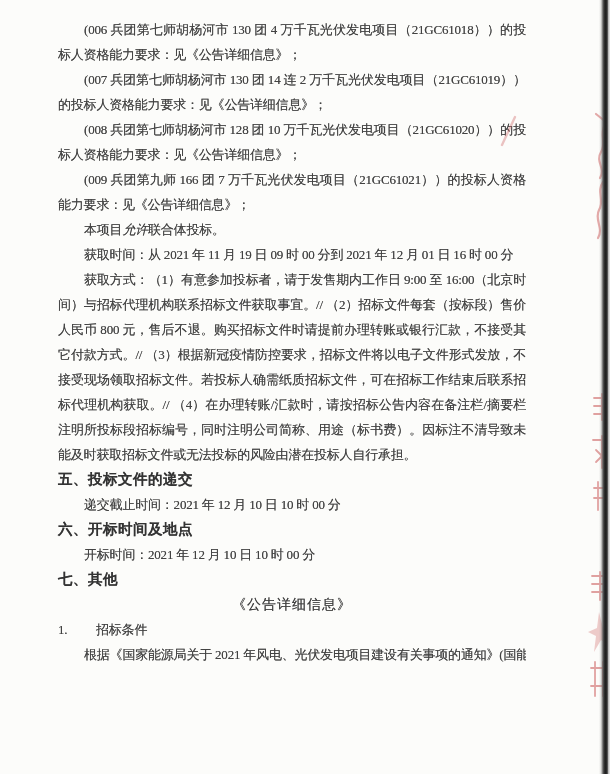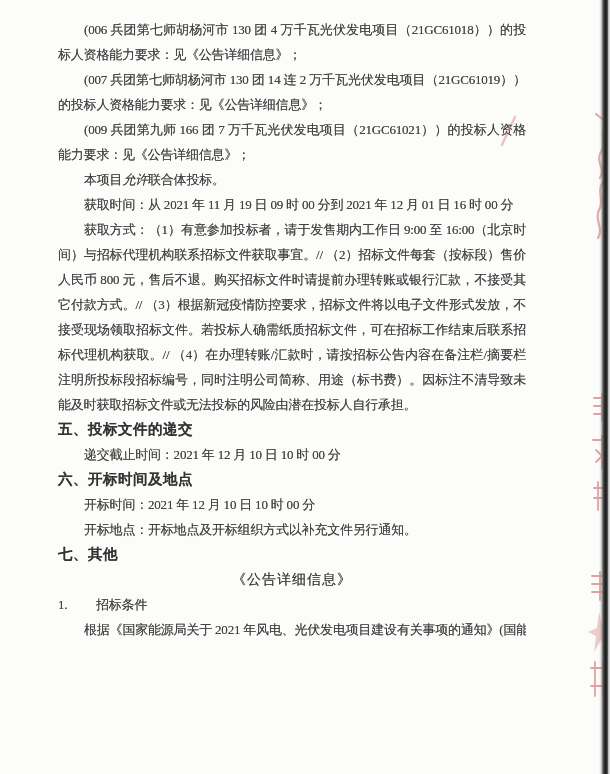--- a/index.html
+++ b/index.html
@@ -76,40 +76,40 @@
 <body>
 
 <div class="page">
 
   <div class="content">
 
     <p class="para">(006 兵团第七师胡杨河市 130 团 4 万千瓦光伏发电项目（21GC61018））的投标人资格能力要求：见《公告详细信息》；</p>
 
     <p class="para">(007 兵团第七师胡杨河市 130 团 14 连 2 万千瓦光伏发电项目（21GC61019））的投标人资格能力要求：见《公告详细信息》；</p>
 
+    <p class="para">(008 兵团第七师胡杨河市 128 团 10 万千瓦光伏发电项目（21GC61020））的投标人资格能力要求：见《公告详细信息》；</p>
 
     <p class="para">(009 兵团第九师 166 团 7 万千瓦光伏发电项目（21GC61021））的投标人资格能力要求：见《公告详细信息》；</p>
 
     <p class="para"><span>本项目</span><span class="em-italic">允许</span><span>联合体投标。</span></p>
 
 
     <p class="oneline">获取时间：从 2021 年 11 月 19 日 09 时 00 分到 2021 年 12 月 01 日 16 时 00 分</p>
 
     <p class="para">获取方式：（1）有意参加投标者，请于发售期内工作日 9:00 至 16:00（北京时间）与招标代理机构联系招标文件获取事宜。// （2）招标文件每套（按标段）售价人民币 800 元，售后不退。购买招标文件时请提前办理转账或银行汇款，不接受其它付款方式。// （3）根据新冠疫情防控要求，招标文件将以电子文件形式发放，不接受现场领取招标文件。若投标人确需纸质招标文件，可在招标工作结束后联系招标代理机构获取。// （4）在办理转账/汇款时，请按招标公告内容在备注栏/摘要栏注明所投标段招标编号，同时注明公司简称、用途（标书费）。因标注不清导致未能及时获取招标文件或无法投标的风险由潜在投标人自行承担。</p>
 
     <p class="sec-heading">五、投标文件的递交</p>
 
     <p class="oneline">递交截止时间：2021 年 12 月 10 日 10 时 00 分</p>
 
 
     <p class="sec-heading">六、开标时间及地点</p>
 
     <p class="oneline">开标时间：2021 年 12 月 10 日 10 时 00 分</p>
 
-    <p class="oneline">开标地点：开标地点及开标组织方式以补充文件另行通知。</p>
 
     <p class="sec-heading">七、其他</p>
 
     <p class="detail-title">《公告详细信息》</p>
 
     <p class="numbered-row">
       <span class="num">1.</span>
       <span>招标条件</span>
     </p>
 

